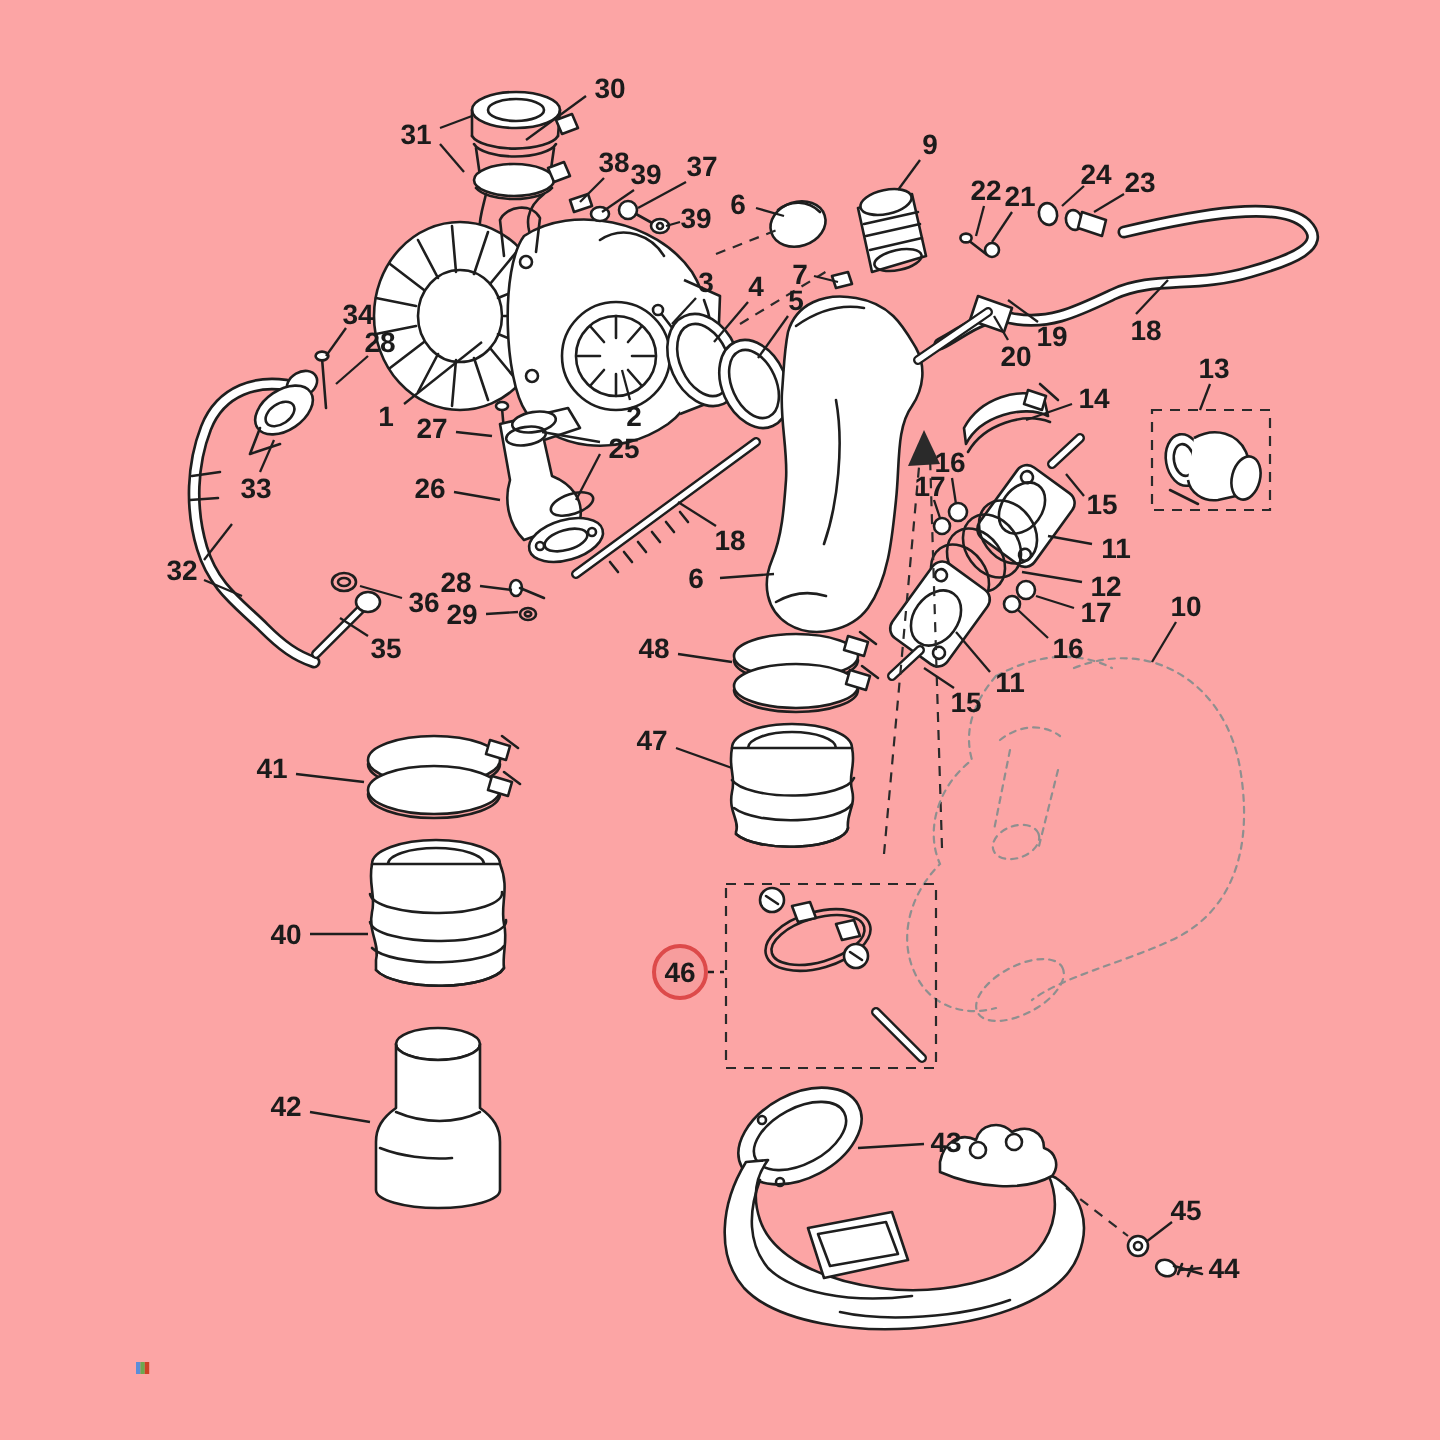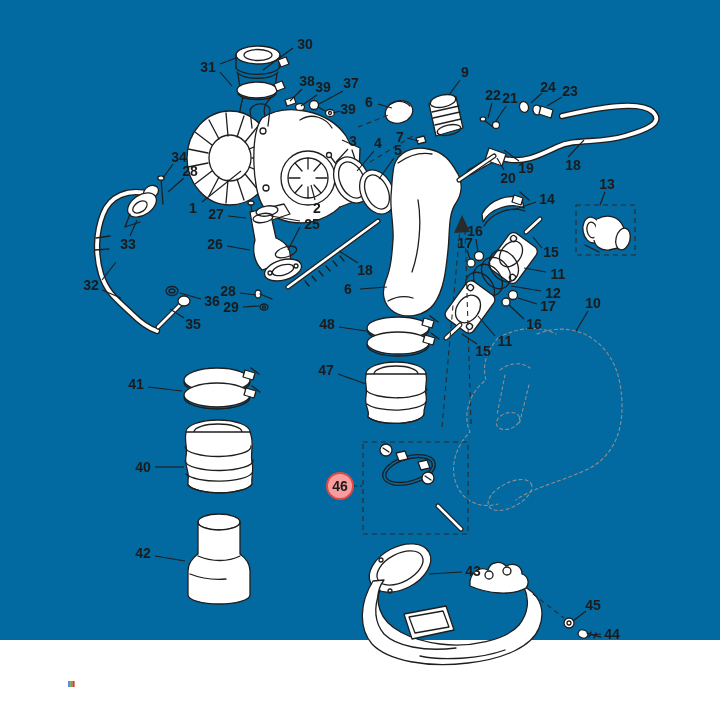--- a/index.html
+++ b/index.html
@@ -1,17 +1,17 @@
 <!DOCTYPE html>
 <html><head>
 <meta charset="utf-8">
 <style>
   html,body{margin:0;padding:0;background:#ffffff;}
   body{width:720px;height:720px;overflow:hidden;font-family:"Liberation Sans",sans-serif;}
-  #stage{position:relative;width:720px;height:640px;background:#0369a1;}
+  #stage{position:relative;width:720px;height:720px;background:#fca5a5;}
   svg{display:block;}
   .ln{stroke:#1e1e1e;stroke-width:1.3;fill:none;stroke-linecap:round;stroke-linejoin:round;}
   .lnf{stroke:#1e1e1e;stroke-width:1.3;fill:#ffffff;stroke-linejoin:round;}
   .thick{stroke:#1e1e1e;stroke-width:5;fill:none;stroke-linecap:round;}
   .thickw{stroke:#ffffff;stroke-width:2.6;fill:none;stroke-linecap:round;}
   .tube{stroke:#1e1e1e;stroke-width:6.5;fill:none;stroke-linecap:round;}
   .tubew{stroke:#ffffff;stroke-width:3.8;fill:none;stroke-linecap:round;}
   .dash{stroke:#2a2a2a;stroke-width:1.1;fill:none;stroke-dasharray:5 4;}
   .sketch{stroke:#8f8f8f;stroke-width:1.1;fill:none;stroke-dasharray:3 3;stroke-linecap:round;}
   .callout-text{font-family:"Liberation Sans",sans-serif;font-weight:bold;font-size:14px;fill:#1b1b1b;}

